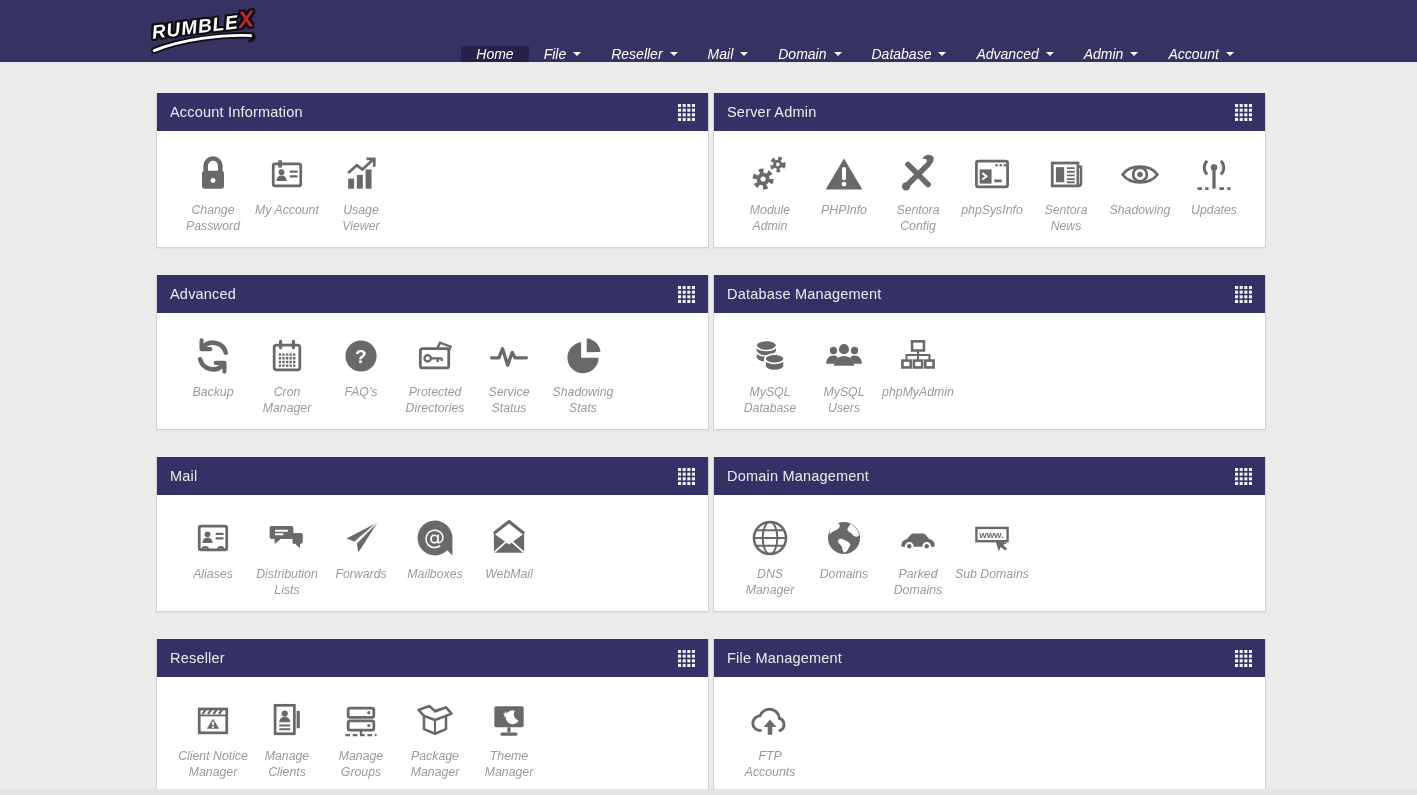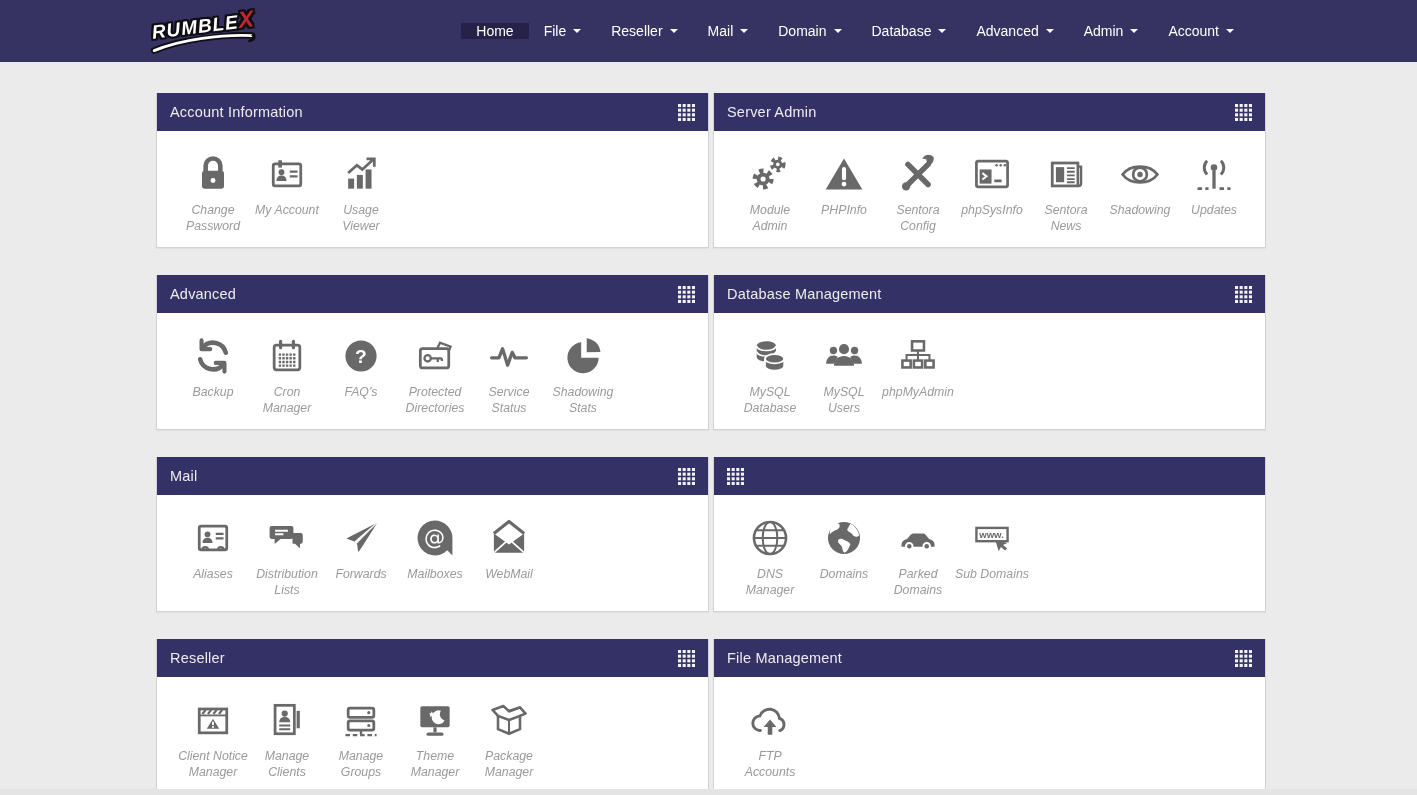--- a/index.html
+++ b/index.html
@@ -33,21 +33,21 @@
     letter-spacing: 1px;
     color: #fff;
     text-shadow: -2px -2px 0 #0e0e14, 2px -2px 0 #0e0e14, -2px 2px 0 #0e0e14,
                   2px 2px 0 #0e0e14, 0 2px 0 #0e0e14, 2px 0 0 #0e0e14,
                   0 -2px 0 #0e0e14, -2px 0 0 #0e0e14;
     white-space: nowrap;
   }
   .logo-x { color: #c0272d; font-size: 23px; }
   .logo-swoosh { display: block; margin-top: -3px; margin-left: -4px; }
 
-  .main-nav { margin-left: auto; margin-right: 168px; display: flex; align-items: center; }
+  .main-nav { margin-left: auto; margin-right: 168px; display: flex; align-items: flex-end; font-style: italic; }
   .nav-item {
     display: flex; align-items: center;
     padding: 0 15px;
     color: #fff; font-size: 14px;
     cursor: pointer; text-decoration: none;
     white-space: nowrap;
   }
   .nav-item.active { background: #262149; }
   .caret {
     display: inline-block; margin-left: 7px; margin-top: 3px;
@@ -455,39 +455,39 @@
                 <circle cx="32.5" cy="30" r="1.7" fill="currentColor"></circle>
                 <path d="M24 35v5" stroke="currentColor" stroke-width="2.6"></path>
                 <path d="M7 40.5h34" stroke="currentColor" stroke-width="2.6" stroke-dasharray="5 3"></path>
               </svg>
             </span>
             <div class="mod-label">Manage Groups</div>
           </div>
           <div class="module-item">
             <span class="mod-icon">
               <svg viewBox="0 0 48 48" width="44" height="44">
+                <path d="M12 19.5 24 24l12-4.5V34l-12 5-12-5z" stroke="currentColor" fill="none" stroke-width="2.8" stroke-linejoin="round"></path>
+                <path d="M24 24v15" stroke="currentColor" stroke-width="2.2"></path>
+                <path d="M12 19.5 6 13l12-4.2 6 5.7 12-4.3L42 17l-6 2.5" stroke="currentColor" fill="none" stroke-width="2.8" stroke-linejoin="round"></path>
+                <path d="M24 14.5 36 10.2" stroke="currentColor" fill="none" stroke-width="2.8"></path>
+              </svg>
+            </span>
+            <div class="mod-label">Package Manager</div>
+          </div>
+          <div class="module-item">
+            <span class="mod-icon">
+              <svg viewBox="0 0 48 48" width="44" height="44">
                 <rect x="8" y="9" width="32" height="23" rx="2" fill="currentColor"></rect>
                 <path d="M24 32v5.5" stroke="currentColor" stroke-width="3.5"></path>
                 <path d="M16.5 39.5h15" stroke="currentColor" stroke-width="3.5" stroke-linecap="round"></path>
                 <path d="M30.5 14a7.5 7.5 0 1 0 4 10.5A6.8 6.8 0 0 1 30.5 14z" fill="#fff"></path>
                 <path d="M20.5 14.5l1 2 2.2.3-1.6 1.6.4 2.2-2-1.1-2 1.1.4-2.2-1.6-1.6 2.2-.3z" fill="#fff"></path>
               </svg>
             </span>
             <div class="mod-label">Theme Manager</div>
-          </div>
-          <div class="module-item">
-            <span class="mod-icon">
-              <svg viewBox="0 0 48 48" width="44" height="44">
-                <path d="M12 19.5 24 24l12-4.5V34l-12 5-12-5z" stroke="currentColor" fill="none" stroke-width="2.8" stroke-linejoin="round"></path>
-                <path d="M24 24v15" stroke="currentColor" stroke-width="2.2"></path>
-                <path d="M12 19.5 6 13l12-4.2 6 5.7 12-4.3L42 17l-6 2.5" stroke="currentColor" fill="none" stroke-width="2.8" stroke-linejoin="round"></path>
-                <path d="M24 14.5 36 10.2" stroke="currentColor" fill="none" stroke-width="2.8"></path>
-              </svg>
-            </span>
-            <div class="mod-label">Package Manager</div>
           </div>
         </div>
       </section>
     </div>
   <div class="col" id="col-right">
       <section class="panel">
         <div class="panel-header">
           <span class="panel-title">Server Admin</span>
           <span class="grid-toggle">
             <svg viewBox="0 0 18.3 18.3" width="17" height="17" fill="#fff">
@@ -653,20 +653,21 @@
                 <rect x="19.5" y="29" width="9" height="7.5" stroke="currentColor" fill="none" stroke-width="2.8"></rect>
                 <rect x="32" y="29" width="9" height="7.5" stroke="currentColor" fill="none" stroke-width="2.8"></rect>
               </svg>
             </span>
             <div class="mod-label">phpMyAdmin</div>
           </div>
         </div>
       </section>
       <section class="panel">
         <div class="panel-header">
+          <span class="panel-title">Domain Management</span>
           <span class="grid-toggle">
             <svg viewBox="0 0 18.3 18.3" width="17" height="17" fill="#fff">
               <rect x="0" y="0" width="3.3" height="3.3"></rect>
               <rect x="5" y="0" width="3.3" height="3.3"></rect>
               <rect x="10" y="0" width="3.3" height="3.3"></rect>
               <rect x="15" y="0" width="3.3" height="3.3"></rect>
               <rect x="0" y="5" width="3.3" height="3.3"></rect>
               <rect x="5" y="5" width="3.3" height="3.3"></rect>
               <rect x="10" y="5" width="3.3" height="3.3"></rect>
               <rect x="15" y="5" width="3.3" height="3.3"></rect>

